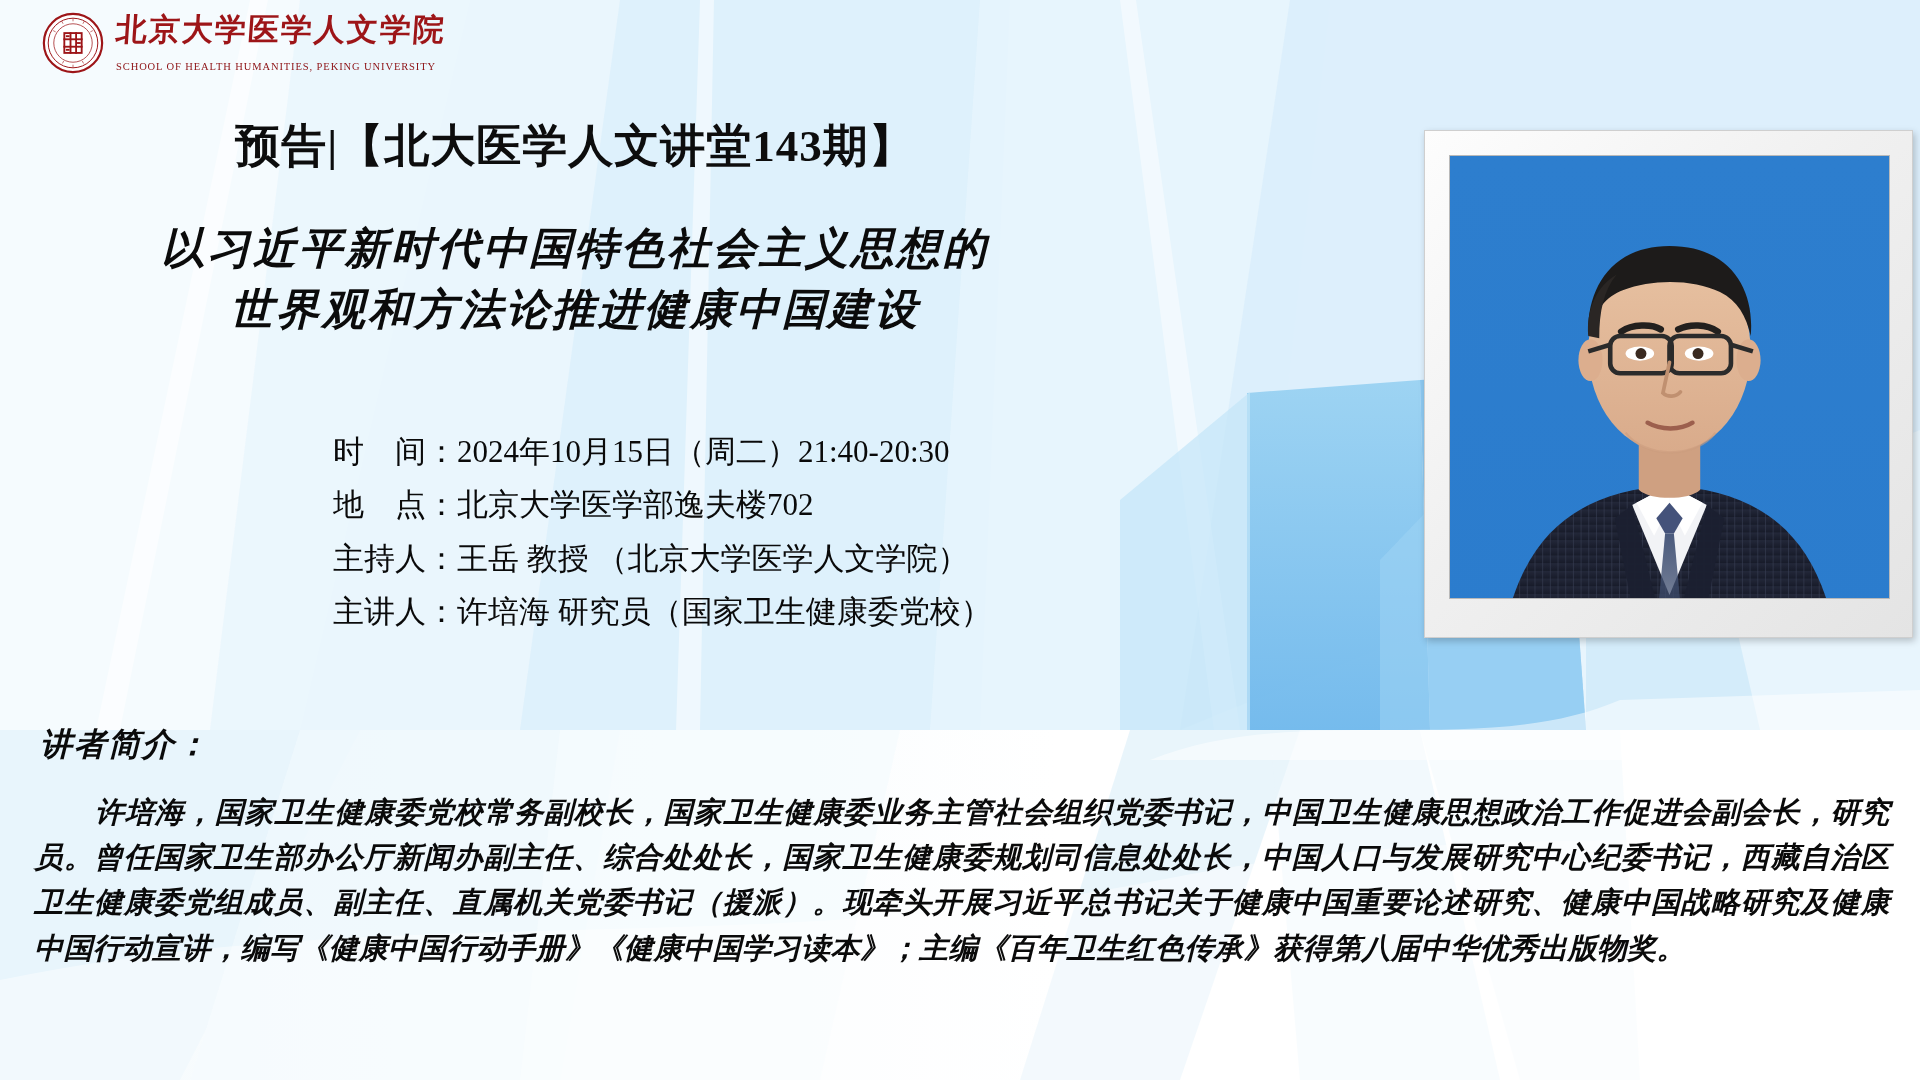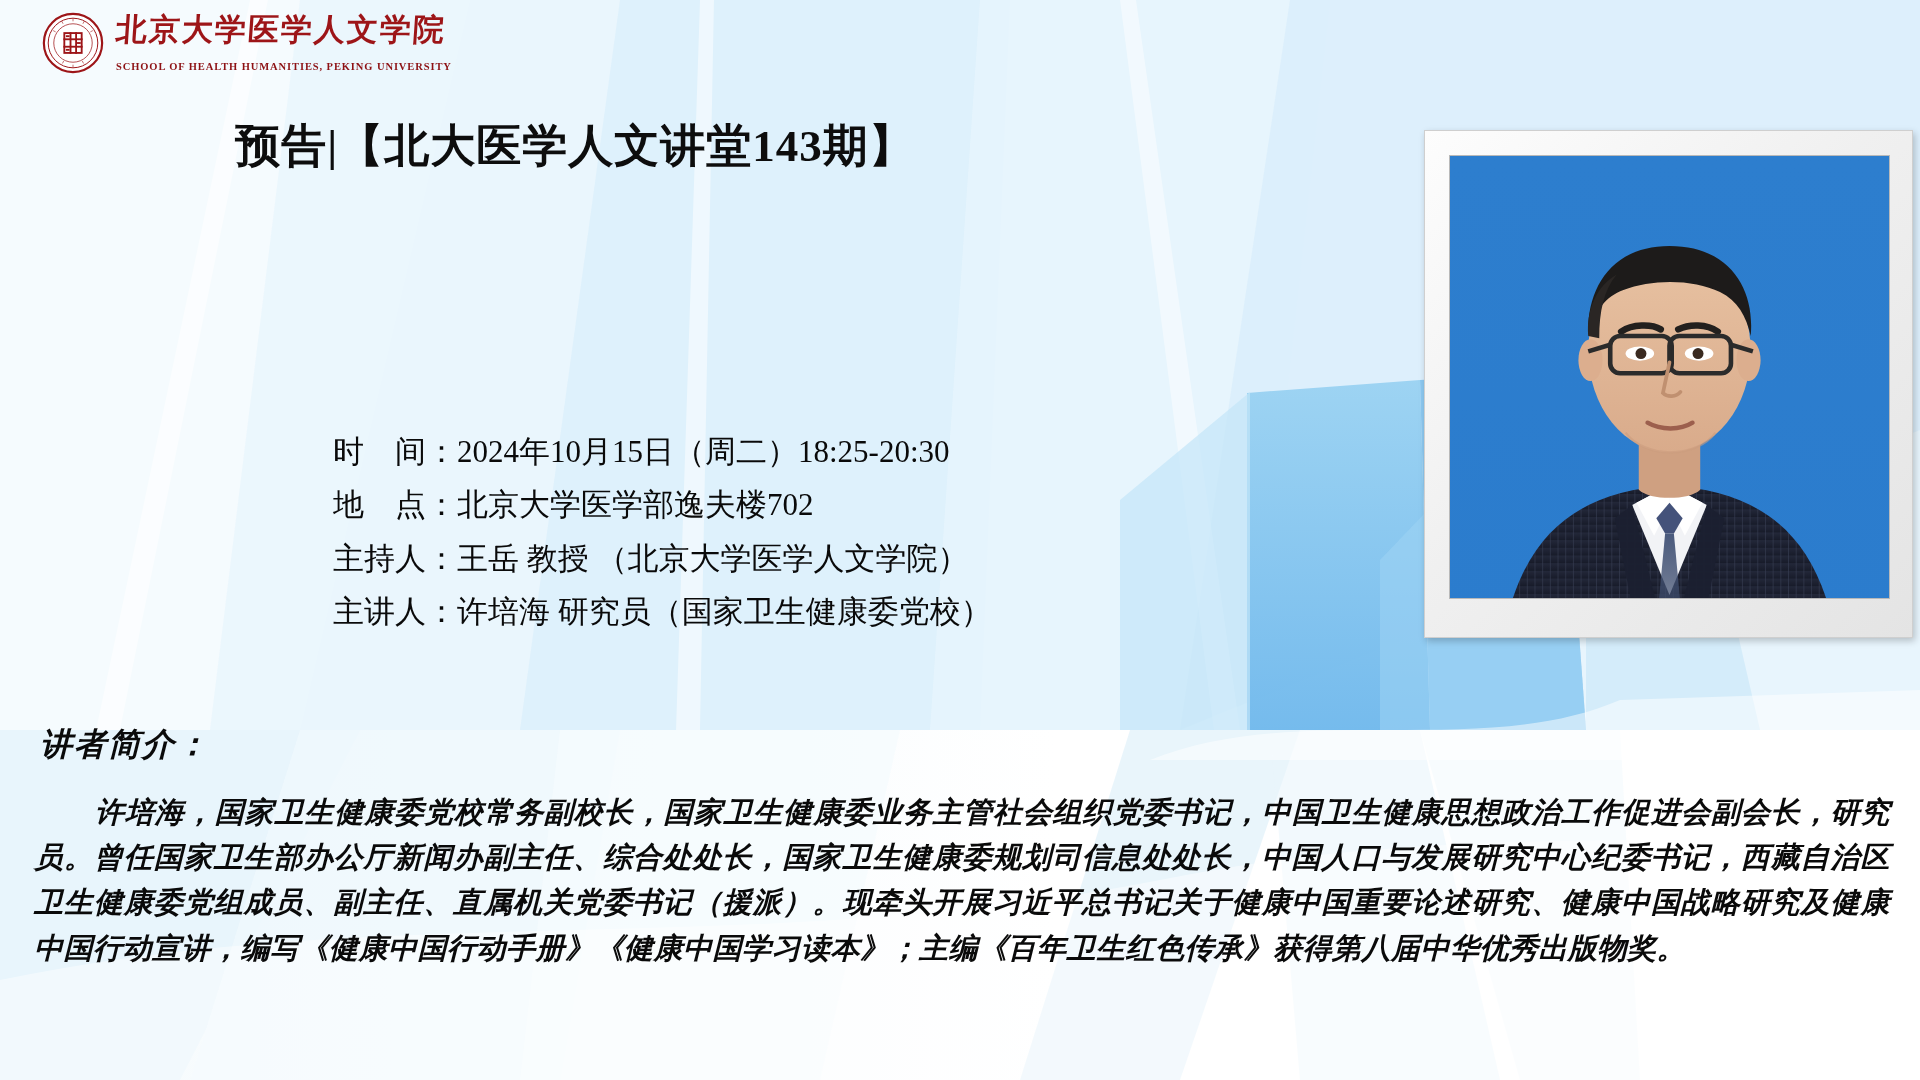--- a/index.html
+++ b/index.html
@@ -57,21 +57,21 @@
     font-weight: 700;
     letter-spacing: 2px;
     color: #9d1518;
     line-height: 1.05;
     white-space: nowrap;
     transform: skewX(-4deg);
   }
   #logo-en {
     font-family: "Liberation Serif", "DejaVu Serif", serif;
     font-size: 10.5px;
-    font-weight: 700;
+    font-weight: 400;
     letter-spacing: 0.9px;
     color: #8d1114;
     white-space: nowrap;
     margin-top: 14px;
   }
 
   
   #title-announce {
     position: absolute;
     left: 0;
@@ -272,24 +272,28 @@
       </g>
     </svg>
     <div id="logo-text-block">
       <div id="logo-cn">北京大学医学人文学院</div>
       <div id="logo-en">SCHOOL OF HEALTH HUMANITIES, PEKING UNIVERSITY</div>
     </div>
   </div>
 
   <div id="title-announce">预告|【北大医学人文讲堂143期】</div>
 
+  <div id="title-main">
+    <div class="title-main-line">以习近平新时代中国特色社会主义思想的</div>
+    <div class="title-main-line">世界观和方法论推进健康中国建设</div>
+  </div>
 
   <div id="event-details">
     <div class="detail-row">
-      <span class="detail-label">时　间：</span><span>2024年10月15日（周二）18:25-20:30</span>
+      <span class="detail-label">时　间：</span><span>2024年10月15日（周二）21:40-20:30</span>
     </div>
     <div class="detail-row">
       <span class="detail-label">地　点：</span><span>北京大学医学部逸夫楼702</span>
     </div>
     <div class="detail-row">
       <span class="detail-label">主持人：</span><span>王岳  教授 （北京大学医学人文学院）</span>
     </div>
     <div class="detail-row">
       <span class="detail-label">主讲人：</span><span>许培海  研究员（国家卫生健康委党校）</span>
     </div>

